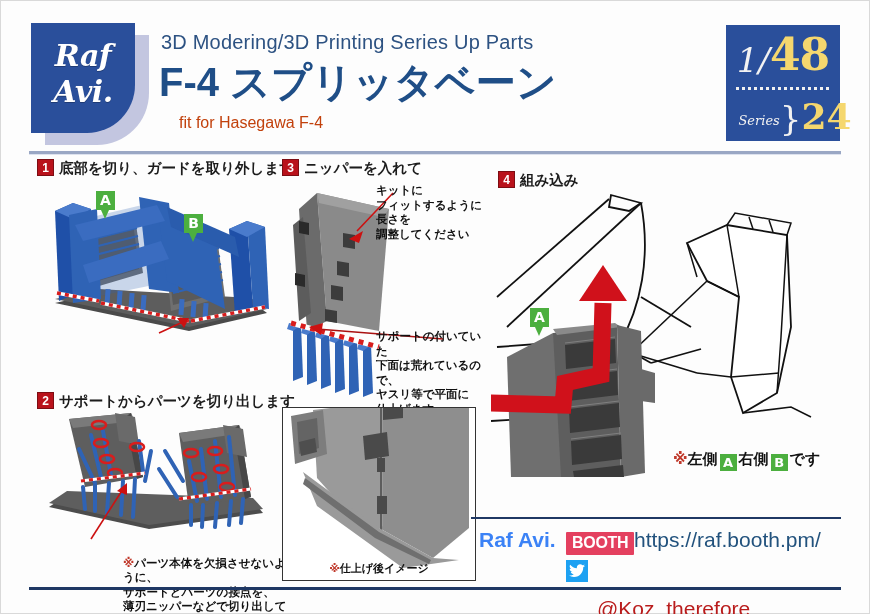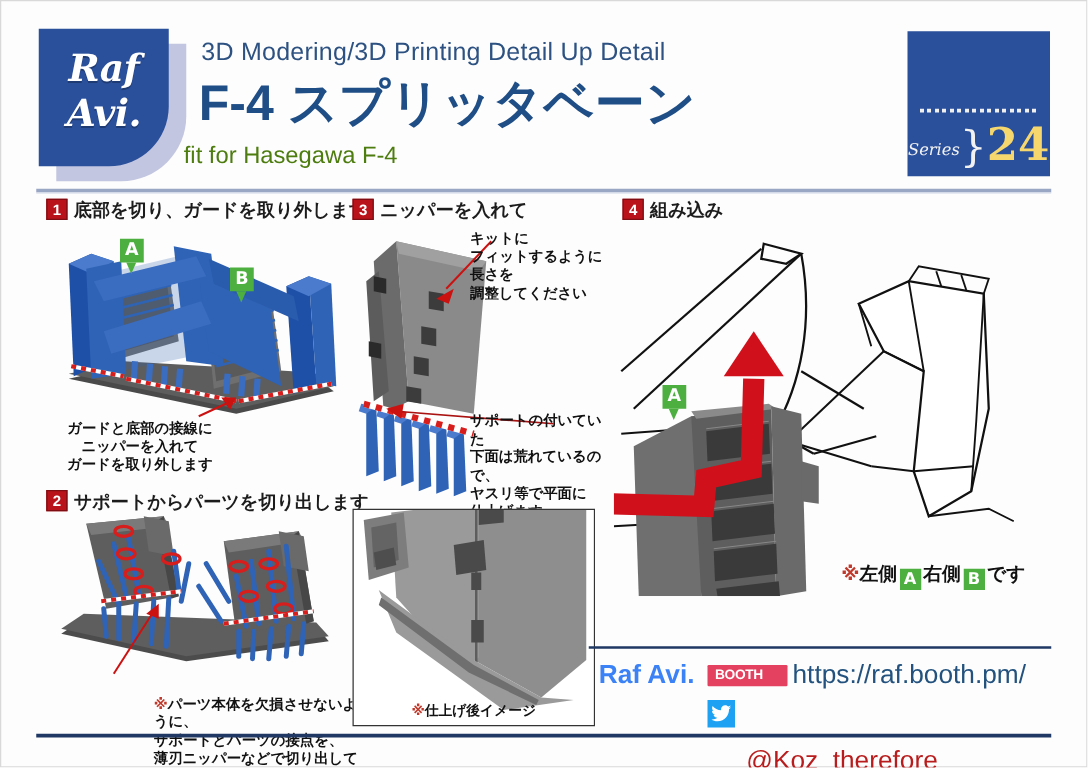--- a/index.html
+++ b/index.html
@@ -48,22 +48,22 @@
     position:absolute;left:160px;top:30px;
     font-size:20px;color:#2d5282;letter-spacing:.2px;
     white-space:nowrap;
   }
   .hdr-title{
     position:absolute;left:158px;top:54px;
     font-size:40px;font-weight:bold;color:#1f4e87;
     letter-spacing:0px;white-space:nowrap;
   }
   .hdr-sub{
-    position:absolute;left:146px;top:113px;
-    font-size:19px;color:#4d7c0f;white-space:nowrap;
+    position:absolute;left:178px;top:113px;
+    font-size:16px;color:#c2410c;white-space:nowrap;
   }
 
   .scale-badge{
     position:absolute;left:725px;top:24px;width:114px;height:116px;
     background:#2a4f9b;
   }
   .scale-top{
     position:absolute;left:0;top:4px;width:114px;height:58px;
     text-align:center;
   }
@@ -76,21 +76,21 @@
     font-size:44px;color:#f5d76e;font-weight:bold;
     font-family:"DejaVu Serif","Liberation Serif",serif;
     letter-spacing:-1px;
   }
   .scale-dots{
     position:absolute;left:10px;top:62px;width:94px;height:3px;
     background-image:repeating-linear-gradient(to right,#f0f0f0 0 3px,transparent 3px 6px);
   }
   .scale-bot{
     position:absolute;left:0;top:70px;width:114px;height:44px;
-    text-align:center;white-space:nowrap;
+    text-align:center;white-space:nowrap;padding-left:12px;
   }
   .sl-series{font-size:13px;color:#f2f2f2;font-family:"DejaVu Serif","Liberation Serif",serif;font-style:italic;}
   .sl-brace{font-size:34px;color:#f2f2f2;font-family:"DejaVu Serif","Liberation Serif",serif;vertical-align:-5px;}
   .sl-24{font-size:36px;color:#f5d76e;font-weight:bold;font-family:"DejaVu Serif","Liberation Serif",serif;vertical-align:-4px;}
 
   .hdr-rule{
     position:absolute;left:28px;top:150px;width:812px;height:3px;
     background:#9aa7c4;
   }
   .hdr-rule2{
@@ -170,22 +170,22 @@
     position:absolute;left:28px;top:586px;width:812px;height:3px;background:#1f3864;
   }
   .f-brand{
     position:absolute;left:478px;top:527px;
     font-size:21px;font-weight:bold;color:#3b82f6;
     font-family:Liberation Sans, sans-serif;
   }
   .booth-badge{
     position:absolute;left:565px;top:531px;
     background:#e4405f;color:#fff;
-    font-size:11px;font-weight:bold;
-    padding:2px 20px 3px 6px;border-radius:1px;
+    font-size:16px;font-weight:bold;
+    padding:2px 6px 3px 6px;border-radius:1px;
     font-family:"Liberation Sans","DejaVu Sans",sans-serif;
     letter-spacing:-.3px;
   }
   .f-url{
     position:absolute;left:633px;top:527px;
     font-size:21px;color:#22527d;
     font-family:"Liberation Sans","DejaVu Sans",sans-serif;
   }
   .tw-icon{
     position:absolute;left:565px;top:559px;width:22px;height:22px;
@@ -208,25 +208,28 @@
 
     <div class="logo-box">
       <div class="logo-shadow"></div>
       <div class="logo-main"></div>
       <div class="logo-text">
         <span>Raf</span>
         <span class="l2">Avi.</span>
       </div>
     </div>
 
-    <div class="hdr-sup">3D Modering/3D Printing Detail Up Detail</div>
+    <div class="hdr-sup">3D Modering/3D Printing Series Up Parts</div>
     <div class="hdr-title">F-4 スプリッタベーン</div>
     <div class="hdr-sub">fit for Hasegawa F-4</div>
 
     <div class="scale-badge">
+      <div class="scale-top">
+        <span class="sl-1">1</span><span class="sl-1">/</span><span class="sl-48">48</span>
+      </div>
       <div class="scale-dots"></div>
       <div class="scale-bot">
         <span class="sl-series">Series</span><span class="sl-brace">}</span><span class="sl-24">24</span>
       </div>
     </div>
 
     <div class="hdr-rule"></div>
     <div class="hdr-rule2"></div>
   </div>
 
@@ -302,23 +305,20 @@
       <g>
         <line x1="120" y1="152" x2="146" y2="140" stroke="#cc1111" stroke-width="1.6"></line>
         <polygon points="150,137 138,137 145,147" fill="#cc1111"></polygon>
       </g>
     </svg>
   </div>
 
   <div class="ab" style="left:95px;top:190px;">A</div>
   <div class="ab" style="left:183px;top:213px;">B</div>
 
-  <div class="callout c-center" style="left:36px;top:334px;width:150px;">ガードと底部の接線に
-ニッパーを入れて
-ガードを取り外します</div>
 
   <div class="step-head" style="left:36px;top:391px;">
     <span class="step-badge">2</span><span class="step-title">サポートからパーツを切り出します</span>
   </div>
 
   <div class="fig" style="left:38px;top:410px;width:238px;height:130px;">
     <svg width="238" height="130" viewBox="0 0 238 130">
 
       <polygon points="10,96 110,118 224,102 214,90 28,84" fill="#4c4c4c"></polygon>
       <polygon points="10,92 110,114 224,98 214,87 28,80" fill="#5e5e5e"></polygon>
@@ -482,21 +482,21 @@
 
       <polygon points="8,8 40,2 44,46 12,56" fill="#7d7d7d"></polygon>
       <polygon points="14,14 34,10 36,40 16,46" fill="#646464"></polygon>
       <polygon points="16,34 32,30 34,44 18,48" fill="#4e4e4e"></polygon>
     </svg>
     <div class="inset-cap">
       <span class="note-star">※</span><span>仕上げ後イメージ</span>
     </div>
   </div>
 
-  <div class="step-head" style="left:497px;top:158px;">
+  <div class="step-head" style="left:497px;top:170px;">
     <span class="step-badge">4</span><span class="step-title">組み込み</span>
   </div>
 
   <div class="fig" style="left:490px;top:176px;width:360px;height:300px;">
     <svg width="360" height="300" viewBox="0 0 360 300">
 
       <g stroke="#111" stroke-width="1.8" fill="none">
         <path d="M6,120 L118,22"></path>
         <path d="M16,150 L150,26"></path>
         <path d="M6,170 L60,166"></path>

